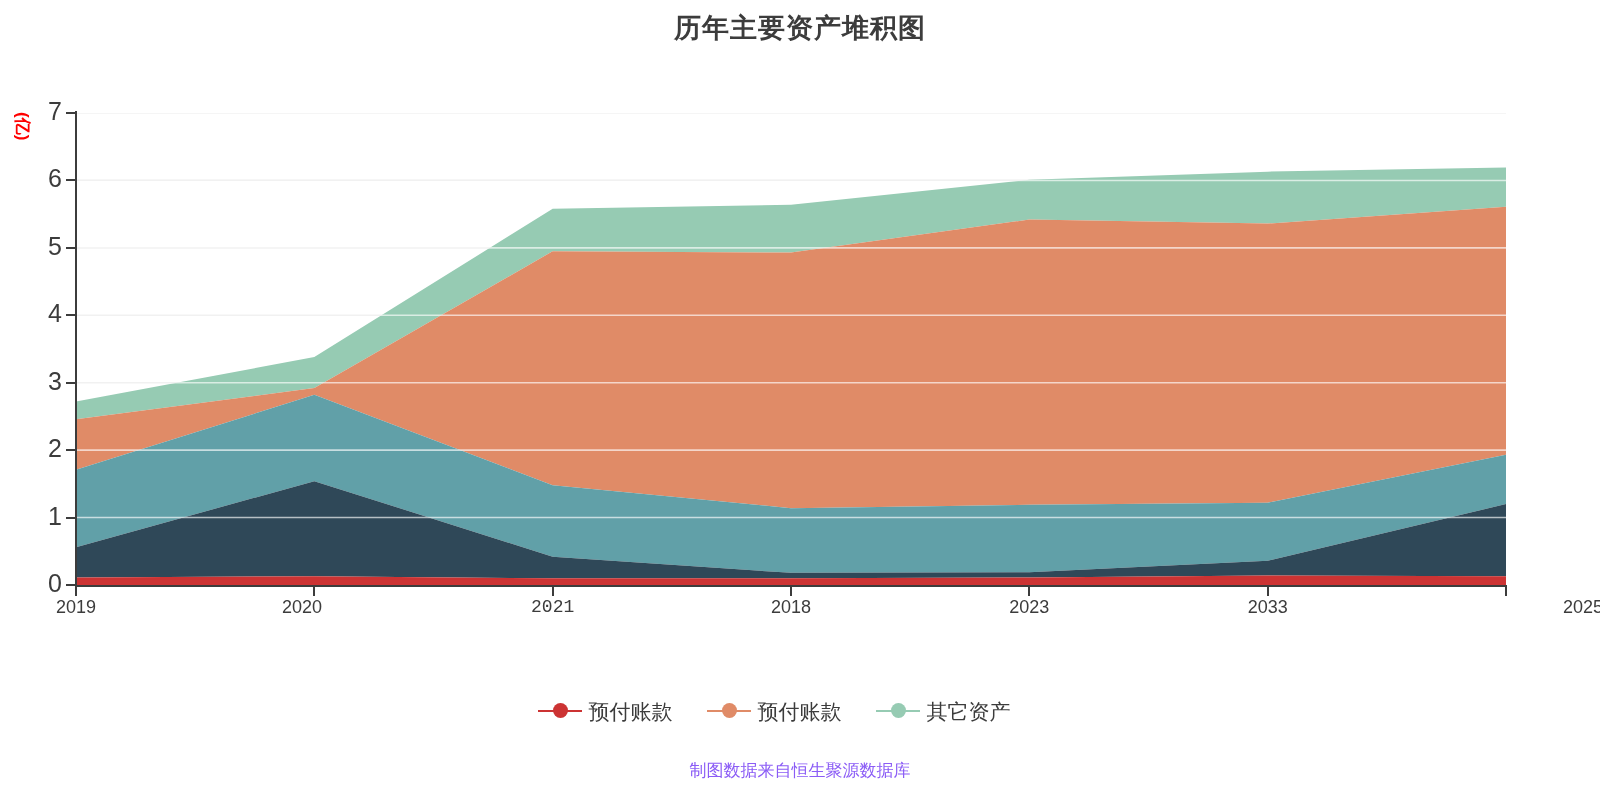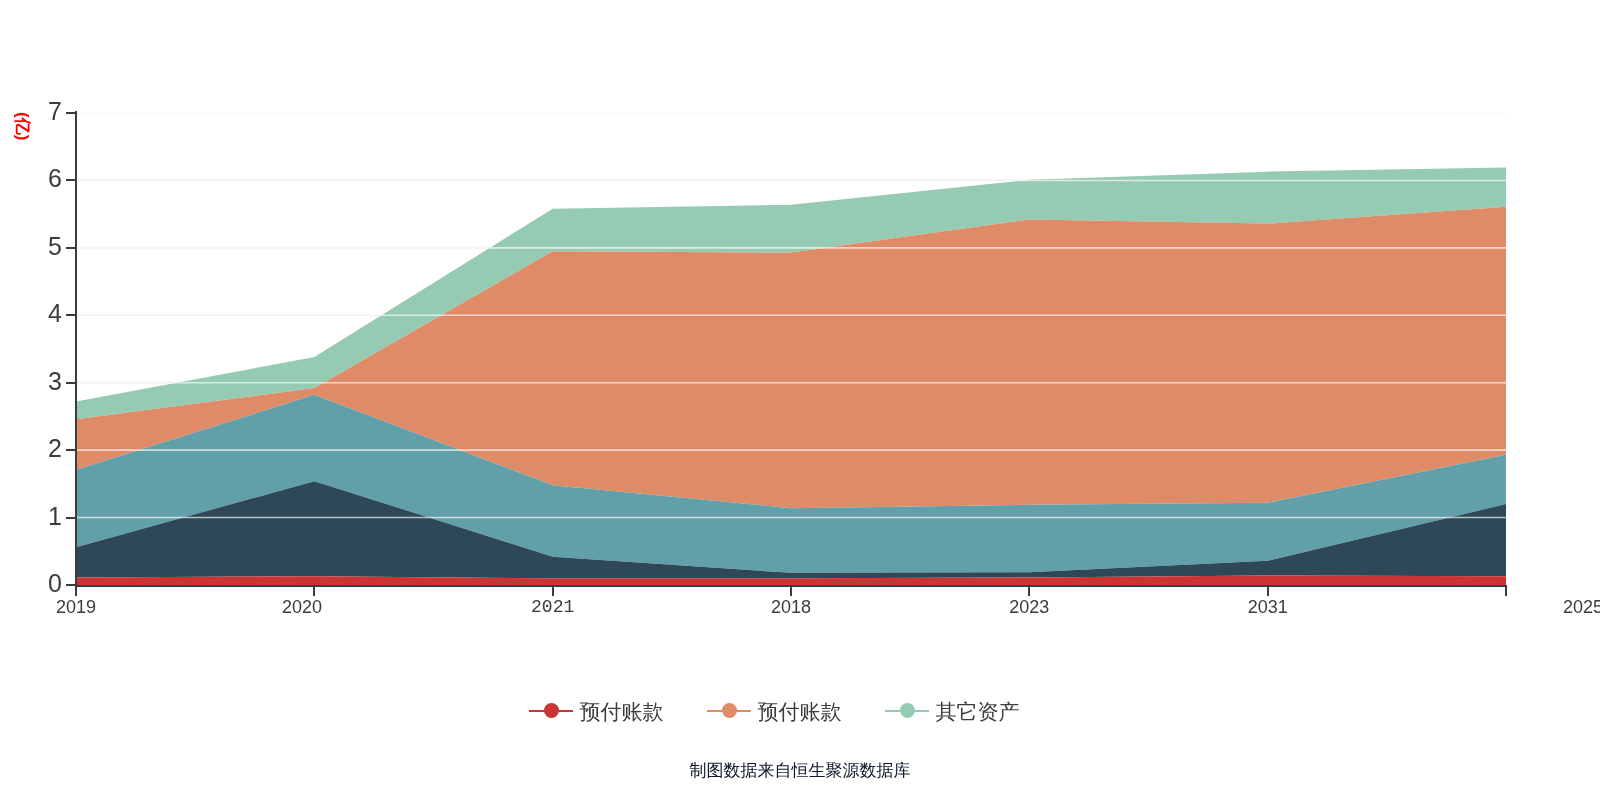--- a/index.html
+++ b/index.html
@@ -96,21 +96,21 @@
     color: #3c3c3c;
     line-height: 1.1;
   }
   
   #legend {
     position: absolute;
     top: 698px; left: 0; width: 1528px;
     display: flex;
     justify-content: center;
     align-items: center;
-    gap: 17px;
+    gap: 8px;
     padding-left: 20px;
   }
   .legend-item {
     display: flex;
     align-items: center;
     margin: 0 13px;
     cursor: pointer;
   }
   .legend-marker {
     position: relative;
@@ -134,30 +134,31 @@
     color: #3c3c3c;
     white-space: nowrap;
     line-height: 1;
   }
   
   #footer-note {
     position: absolute;
     top: 762px; left: 0; width: 1600px;
     text-align: center;
     font-size: 17px;
-    color: #0f172a;
+    color: #8b5cf6;
     white-space: nowrap;
     line-height: 1;
   }
 </style>
 </head>
 <body>
 
 <div id="chart-root">
 
+  <div id="chart-title">历年主要资产堆积图</div>
 
   <div id="y-axis-unit">(亿)</div>
 
   <div id="plot-area">
     <svg id="plot-svg" viewBox="0 0 1430 472" preserveAspectRatio="none">
         <line x1="0" x2="1430" y1="472" y2="472" stroke="#d8d8d8" stroke-width="1.2"></line>
         <line x1="0" x2="1430" y1="404.57142857142856" y2="404.57142857142856" stroke="#d8d8d8" stroke-width="1.2"></line>
         <line x1="0" x2="1430" y1="337.1428571428571" y2="337.1428571428571" stroke="#d8d8d8" stroke-width="1.2"></line>
         <line x1="0" x2="1430" y1="269.7142857142857" y2="269.7142857142857" stroke="#d8d8d8" stroke-width="1.2"></line>
         <line x1="0" x2="1430" y1="202.28571428571428" y2="202.28571428571428" stroke="#d8d8d8" stroke-width="1.2"></line>
@@ -205,21 +206,21 @@
       <div class="x-tick-label" style="left: 76px;">2019</div>
       <div class="x-tick-mark" style="left: 313.333px;"></div>
       <div class="x-tick-label" style="left: 302px;">2020</div>
       <div class="x-tick-mark" style="left: 551.667px;"></div>
       <div class="x-tick-label" style="left: 552.667px; font-family: Liberation Mono, monospace;">2021</div>
       <div class="x-tick-mark" style="left: 790px;"></div>
       <div class="x-tick-label" style="left: 791px;">2018</div>
       <div class="x-tick-mark" style="left: 1028.33px;"></div>
       <div class="x-tick-label" style="left: 1029.33px;">2023</div>
       <div class="x-tick-mark" style="left: 1266.67px;"></div>
-      <div class="x-tick-label" style="left: 1267.67px;">2031</div>
+      <div class="x-tick-label" style="left: 1267.67px;">2033</div>
       <div class="x-tick-mark" style="left: 1505px;"></div>
       <div class="x-tick-label" style="left: 1583px;">2025</div>
     </div>
 
   <div id="legend">
       <div class="legend-item">
         <span class="legend-marker">
           <span class="lm-line" style="background: rgb(204, 51, 51);"></span>
           <span class="lm-dot" style="background: rgb(204, 51, 51);"></span>
         </span>

